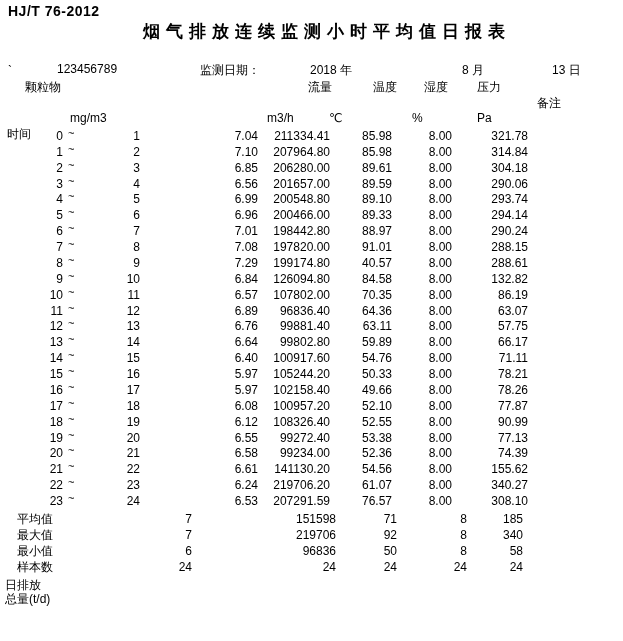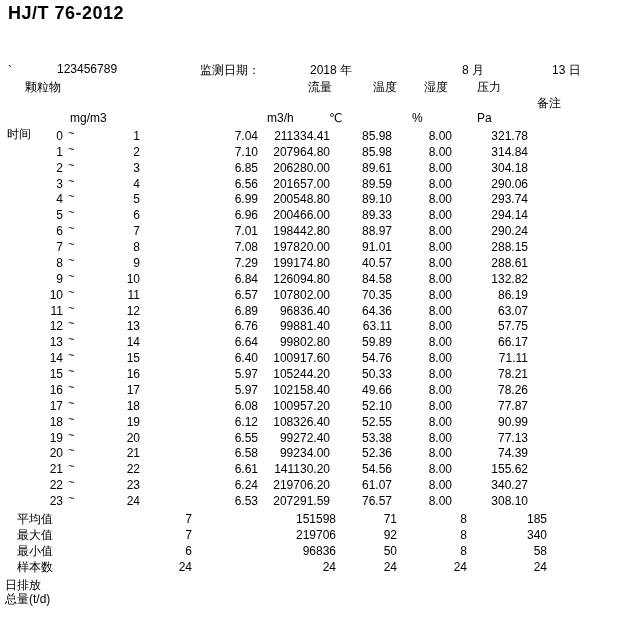--- a/index.html
+++ b/index.html
@@ -1,21 +1,21 @@
 <!DOCTYPE html>
 <html><head>
 <meta charset="utf-8">
 <style>
   html,body{margin:0;padding:0;background:#ffffff;}
   #page{
     position:relative;width:623px;height:641px;background:#ffffff;color:#000000;
     font-family:"Liberation Sans","DejaVu Sans",sans-serif;font-size:12px;overflow:hidden;
   }
   .abs{position:absolute;white-space:pre;}
-  .std{left:8px;top:3px;font-weight:bold;font-size:18px;letter-spacing:0.5px;}
+  .std{left:8px;top:3px;font-weight:bold;font-size:14px;letter-spacing:0.5px;}
   .title{left:143px;top:20px;font-weight:bold;font-size:17px;letter-spacing:6px;}
   .plant{left:5px;top:47px;}
   .tick{left:8px;top:64px;}
   .code{left:57px;top:62px;}
   .datelabel{left:200px;top:62px;}
   .year{left:310px;top:62px;}
   .month{left:462px;top:62px;}
   .day{left:552px;top:62px;}
   .h-part{left:25px;top:79px;}
   .h-flow{left:308px;top:79px;}
@@ -37,30 +37,31 @@
   .c-d{right:365px;}
   .c-f{right:293px;}
   .c-t{right:231px;text-align:right;}
   .c-h{right:171px;}
   .c-p{right:95px;}
   .slabel{left:17px;}
   .sv0{right:431px;}
   .sv1{right:287px;}
   .sv2{right:226px;}
   .sv3{right:156px;}
-  .sv4{right:76px;}
+  .sv4{right:100px;}
   .emis1{left:5px;top:577px;}
   .emis2{left:5px;top:591px;}
   .footer{left:5px;top:622px;}
 </style>
 </head>
 <body>
 
 <div id="page">
   <div class="abs std">HJ/T 76-2012</div>
+  <div class="abs title">烟气排放连续监测小时平均值日报表</div>
   <div class="abs tick">`</div>
   <div class="abs code">123456789</div>
   <div class="abs datelabel">监测日期：</div>
   <div class="abs year">2018 年</div>
   <div class="abs month">8 月</div>
   <div class="abs day">13 日</div>
 
   <div class="abs h-part">颗粒物</div>
   <div class="abs h-flow">流量</div>
   <div class="abs h-temp">温度</div>

